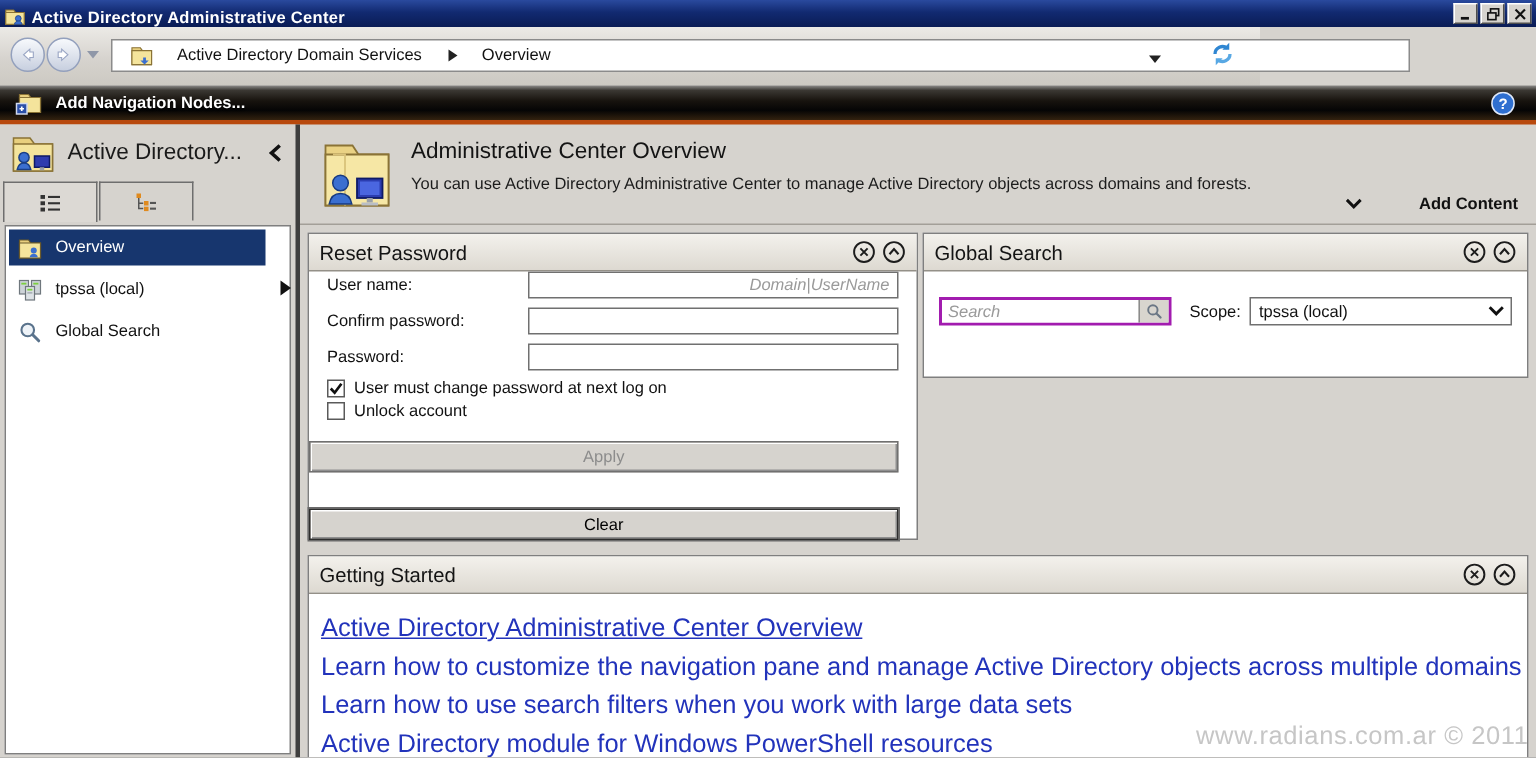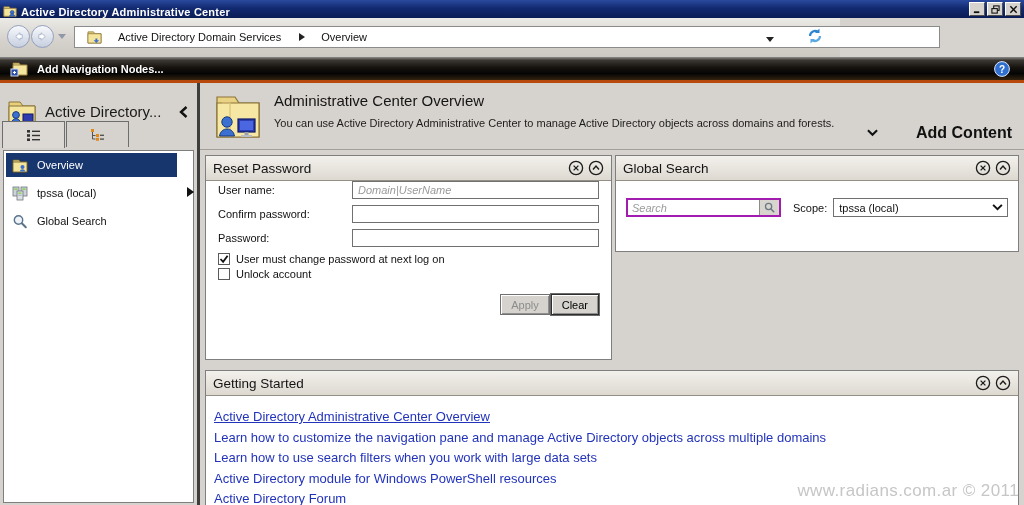--- a/index.html
+++ b/index.html
@@ -54,21 +54,21 @@
     position:absolute; left:0; top:57px; width:1024px; height:26px;
     background:linear-gradient(180deg,#8c8b89 0%, #3b3833 14%, #17130e 45%, #050505 72%, #33220f 100%);
     border-bottom:3px solid #b8490d;
     display:flex; align-items:center;
   }
   .addnodes .anicon { width:19px; height:17px; margin-left:10px; }
   .addnodes .antext { color:#fff; font-weight:bold; margin-left:8px; text-shadow:0 1px 1px #000; }
   .helpbtn { position:absolute; right:14px; top:4px; width:16px; height:16px; cursor:pointer; }
   
   .sidebar { position:absolute; left:0; top:83px; width:197px; height:422px; background:#d6d3ce; }
-  .sb-head { position:absolute; left:0; top:12px; width:197px; height:36px; }
+  .sb-head { position:absolute; left:0; top:2px; width:197px; height:36px; }
   .sb-head .shicon { position:absolute; left:7px; top:3px; width:30px; height:28px; }
   .sb-title { position:absolute; left:45px; top:8px; font-size:15px; color:#1a1a1a; }
   .sb-collapse { position:absolute; right:9px; top:11px; width:9px; height:12px; cursor:pointer; }
   .sb-tabs { position:absolute; left:2px; top:38px; height:27px; display:flex; }
   .sb-tab {
     width:63px; height:26px; background:#d6d3ce; border:1px solid #6e6e6e; border-bottom:none;
     display:flex; align-items:center; justify-content:center; cursor:pointer; margin-right:1px;
   }
   .sb-tab.active { background:#dcd9d4; height:27px; }
   .sb-tab svg { width:15px; height:13px; }
@@ -84,47 +84,47 @@
   .sb-subarrow { position:absolute; left:183px; top:36px; width:0; height:0;
     border-top:5px solid transparent; border-bottom:5px solid transparent; border-left:7px solid #111; cursor:pointer; }
   .divider { position:absolute; left:197px; top:83px; width:3px; height:422px; background:#3e3e3e; }
   
   .content-head { position:absolute; left:200px; top:83px; width:824px; height:67px; border-bottom:1px solid #a39f98; }
   .ch-icon { position:absolute; left:14px; top:8px; width:48px; height:50px; }
   .ch-title { position:absolute; left:74px; top:9px; font-size:15px; color:#141414; }
   .ch-desc { position:absolute; left:74px; top:34px; font-size:11px; color:#1c1c1c; }
   .add-content { position:absolute; right:12px; bottom:7px; display:flex; align-items:center; cursor:pointer; }
   .add-content svg { width:11px; height:8px; margin-right:6px; }
-  .add-content span { font-weight:bold; font-size:16px;margin-left:32px; }
+  .add-content span { font-weight:bold; font-size:11px;margin-left:32px; }
   
   .panel { position:absolute; background:#fff; border:1px solid #7f7f7f; }
   .panel-head {
     height:25px; background:linear-gradient(180deg,#f3f1ec 0%, #ddd9d1 100%);
     border-bottom:1px solid #949088; display:flex; align-items:center; padding:0 7px;
   }
   .panel-title { flex:1; font-size:13.5px; color:#141414; }
   .pbtn { width:16px; height:16px; margin-left:4px; cursor:pointer; }
   #panel-reset  { left:205px; top:155px; width:407px; height:205px; }
   #panel-search { left:615px; top:155px; width:404px; height:97px; }
   #panel-start  { left:205px; top:370px; width:814px; height:136px; }
   
   .form-row { display:flex; align-items:center; margin:0 12px 6px 12px; }
   .form-row:first-of-type { margin-top:13px; }
   .form-row label { width:134px; }
   .tinput {
     flex:1; height:18px; border:1px solid #707070; font-family:"Liberation Sans",sans-serif;
-    font-size:11px; padding:1px 5px; color:#111; outline:none;
+    font-size:11px; padding:1px 5px; color:#111; outline:none;text-align:right;
   }
   .tinput::placeholder { font-style:italic; color:#9a9a9a; opacity:1; }
   .cb-row { display:flex; align-items:center; margin:3px 0 0 12px; cursor:pointer; }
   .cbox { width:12px; height:12px; background:#fff; border:1px solid #5a5a5a;
     display:flex; align-items:center; justify-content:center; }
   .cbox svg { width:10px; height:10px; }
   .cb-row span { margin-left:6px; }
-  .btn-row { display:flex; justify-content:flex-end; gap:1px; margin:14px 12px 0 0; }
+  .btn-row { display:flex; justify-content:flex-end; gap:24px; margin:14px 12px 0 0;flex-direction:column; }
   .btn {
     min-width:48px; height:21px; background:#d6d3ce; font-family:"Liberation Sans",sans-serif;
     font-size:11px; border:1px solid #707070; padding:0 10px; cursor:pointer;
     box-shadow:inset 1px 1px 0 #ffffff, inset -1px -1px 0 #8f8f8f;
   }
   .btn.disabled { color:#8c8c8c; cursor:default; }
   .btn.default { border:1px solid #2e2e2e; box-shadow:inset 1px 1px 0 #ffffff, inset -1px -1px 0 #8f8f8f, 0 0 0 1px #6a6a6a; }
   
   .gs-body { display:flex; align-items:center; padding:17px 10px 0 10px; }
   .search-wrap { width:155px; height:19px; border:2px solid #a21caf; display:flex; }
@@ -134,21 +134,21 @@
   .mag-btn { width:20px; background:#d8d5ce; border-left:1px solid #8b8b8b;
     display:flex; align-items:center; justify-content:center; cursor:pointer; }
   .mag-btn svg { width:11px; height:11px; }
   .scope-label { margin-left:12px; }
   .select-box { flex:1; height:19px; margin-left:6px; border:1px solid #707070; background:#fff;
     display:flex; align-items:center; padding:0 4px 0 5px; cursor:pointer; position:relative; }
   .select-box .sel-val { flex:1; }
   .select-box svg { width:11px; height:7px; }
   
   .gs-links { padding:13px 0 0 8px; }
-  .gs-links a { display:block; color:#2233bb; text-decoration:none; margin-bottom:5.5px; font-size:13px; }
+  .gs-links a { display:block; color:#2233bb; text-decoration:none; margin-bottom:5.5px; font-size:17px; }
   .gs-links a.first { text-decoration:underline; }
   
   .watermark { position:absolute; right:5px; top:481px; font-size:17px; color:#c6c6c6; letter-spacing:.4px; z-index:9; }
 </style>
 </head>
 <body>
 
 <div id="root">
 
   <div class="titlebar">

